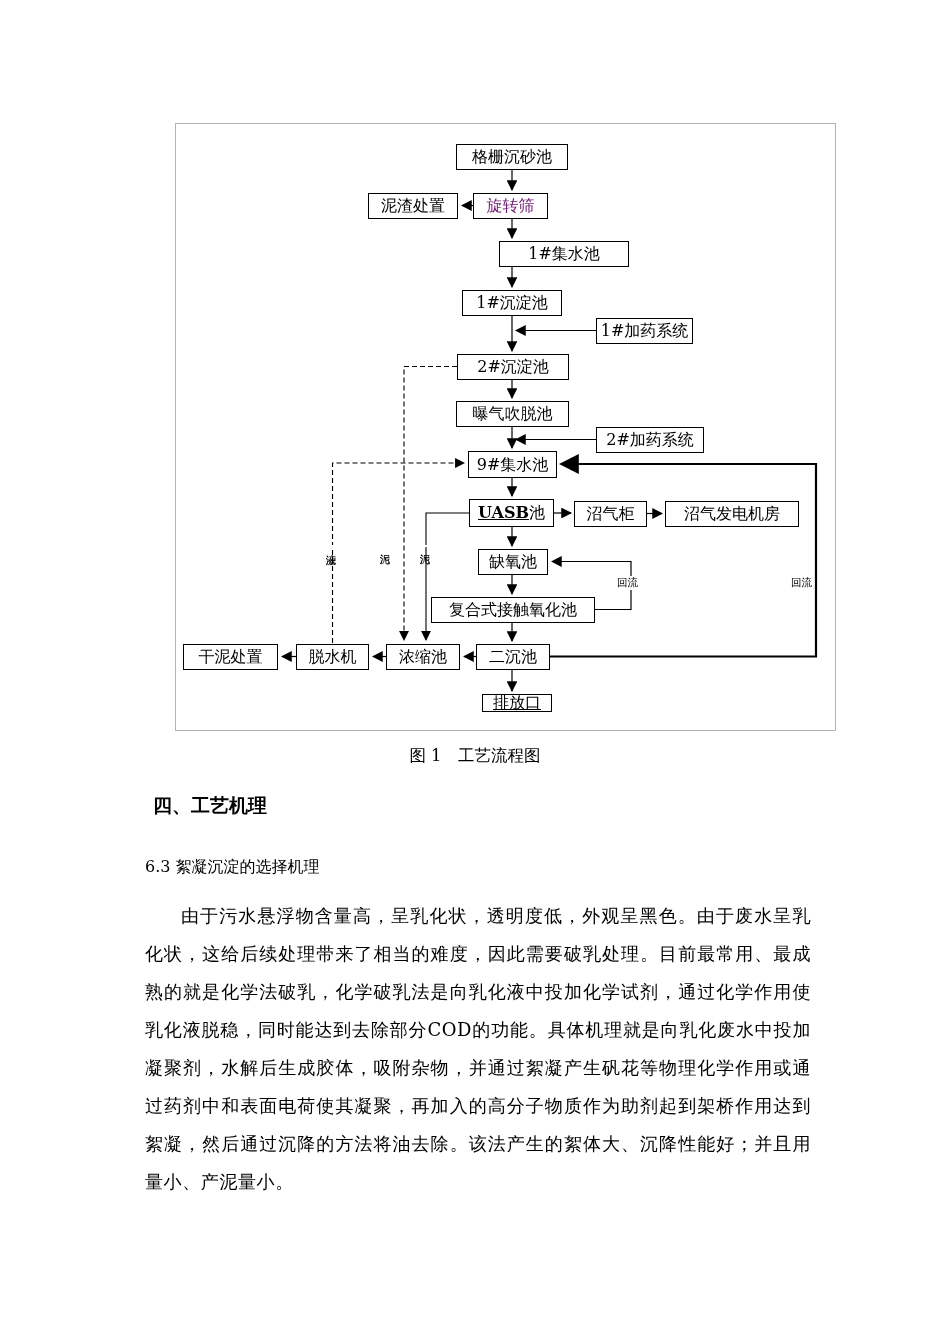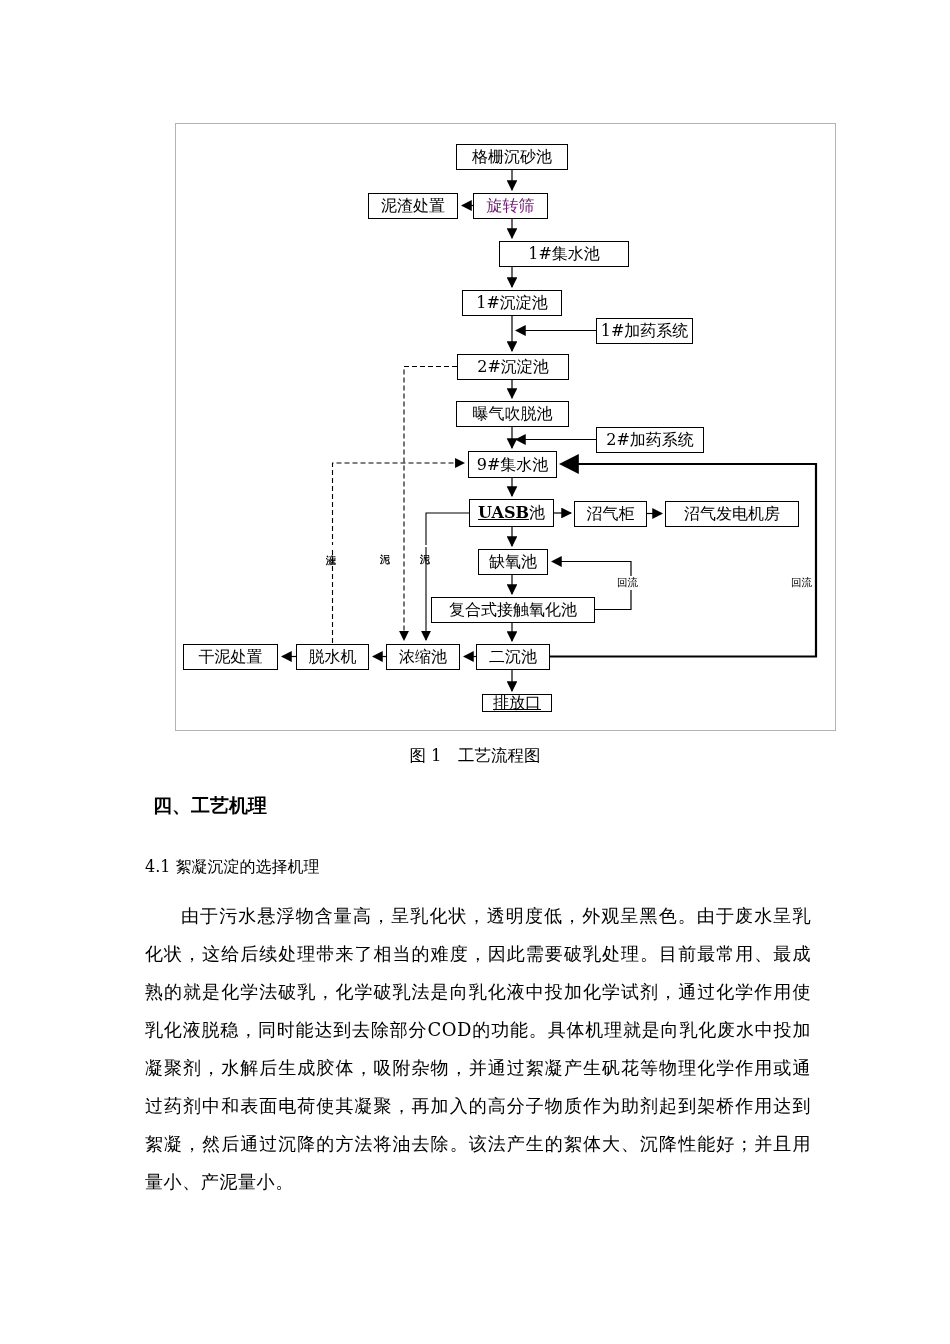--- a/index.html
+++ b/index.html
@@ -146,17 +146,17 @@
 
     <div class="flow-label" style="left:441px; top:452px;">回流</div>
 
     <div class="flow-label" style="left:615px; top:452px;">回流</div>
   </div>
 
   <div class="caption">图 1　工艺流程图</div>
 
   <div class="heading">四、工艺机理</div>
 
-  <div class="subheading">4.1 絮凝沉淀的选择机理</div>
+  <div class="subheading">6.3 絮凝沉淀的选择机理</div>
 
   <p class="body-text">由于污水悬浮物含量高，呈乳化状，透明度低，外观呈黑色。由于废水呈乳化状，这给后续处理带来了相当的难度，因此需要破乳处理。目前最常用、最成熟的就是化学法破乳，化学破乳法是向乳化液中投加化学试剂，通过化学作用使乳化液脱稳，同时能达到去除部分COD的功能。具体机理就是向乳化废水中投加凝聚剂，水解后生成胶体，吸附杂物，并通过絮凝产生矾花等物理化学作用或通过药剂中和表面电荷使其凝聚，再加入的高分子物质作为助剂起到架桥作用达到絮凝，然后通过沉降的方法将油去除。该法产生的絮体大、沉降性能好；并且用量小、产泥量小。</p>
 
 </div>
 
 </body></html>

